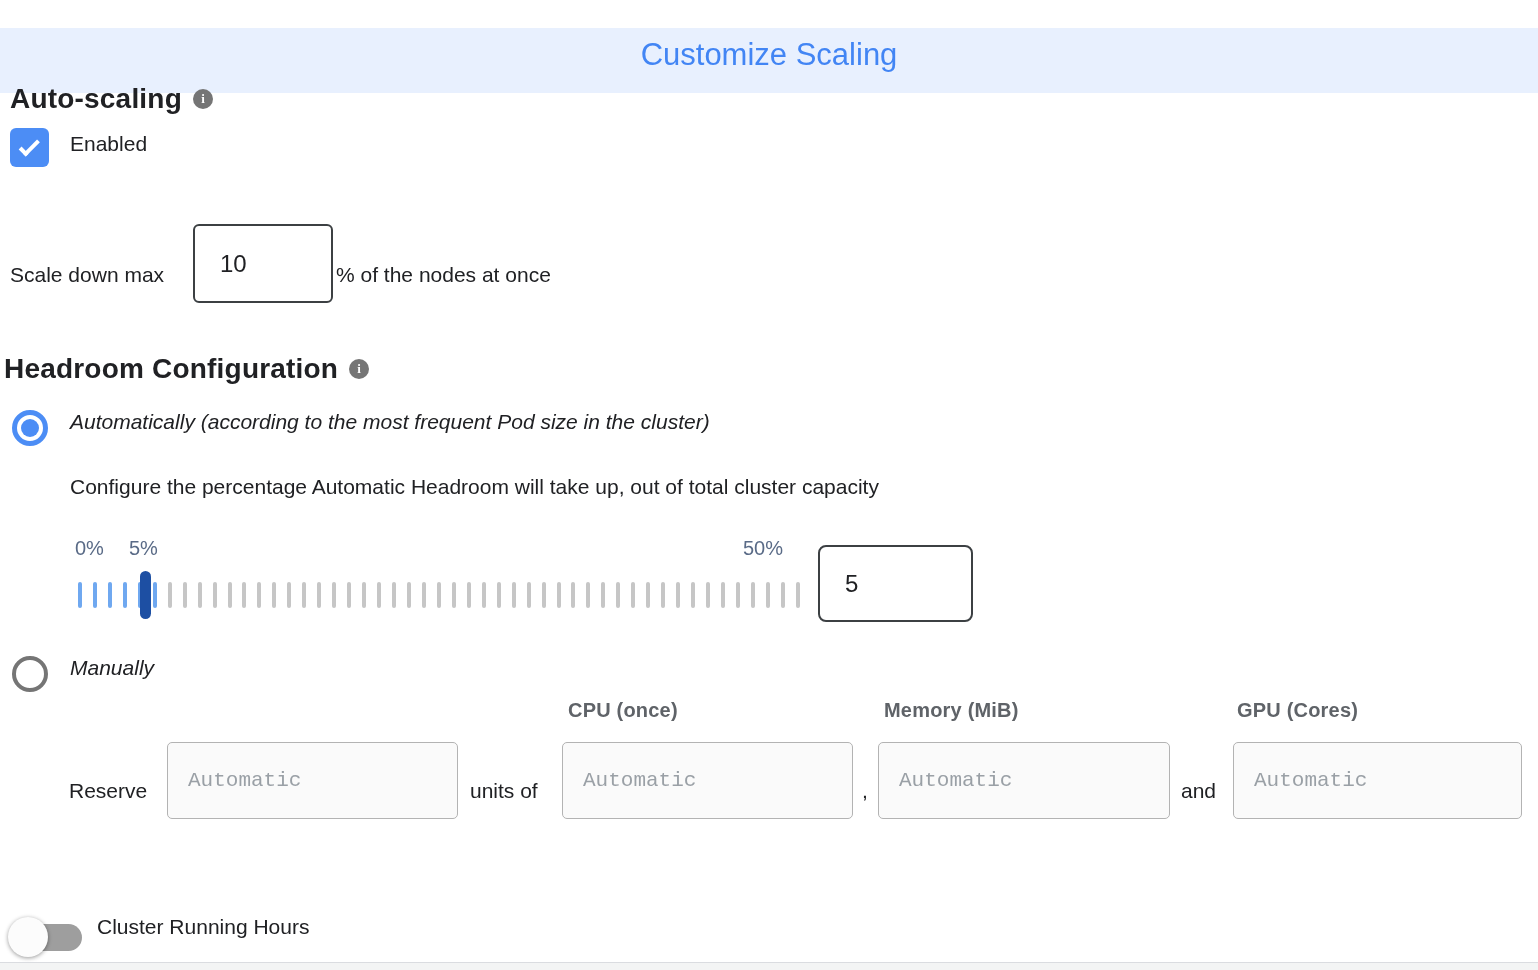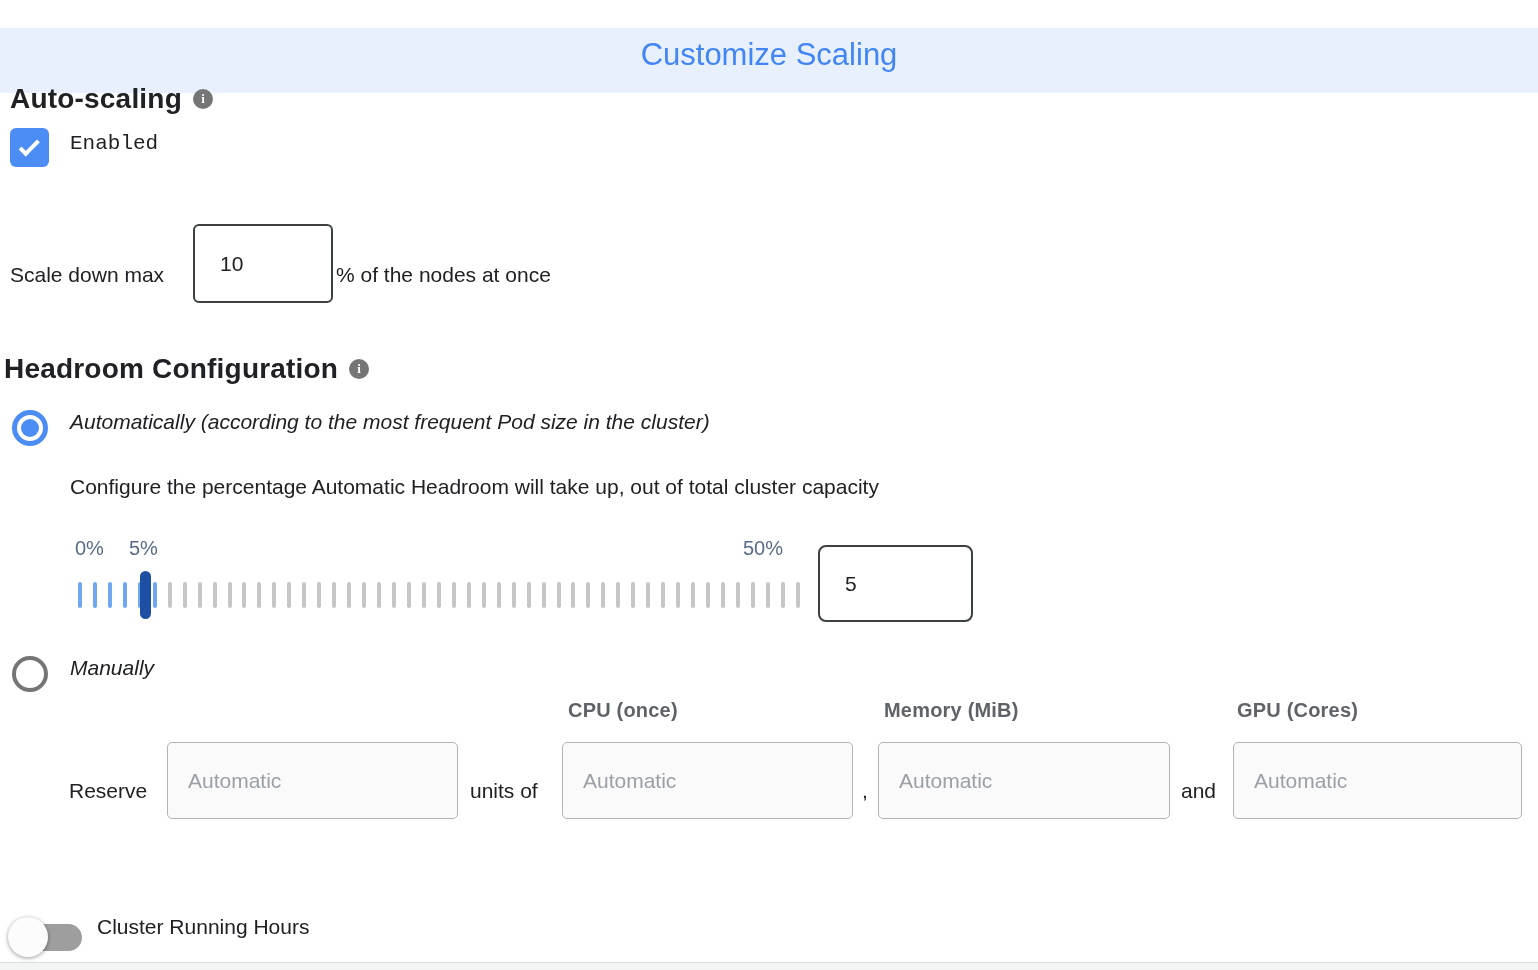--- a/index.html
+++ b/index.html
@@ -35,26 +35,26 @@
   .info-icon{width:20px;height:20px;border-radius:50%;background:#757575;color:#fff;
     display:inline-flex;align-items:center;justify-content:center;
     font-size:13px;font-weight:700;font-family:"Liberation Serif",serif;cursor:pointer;}
 
   
   .checkbox-row{position:absolute;left:10px;top:128px;display:flex;align-items:flex-start;gap:21px;cursor:pointer;}
   .checkbox{width:39px;height:39px;border-radius:6px;background:var(--control-blue);
     display:flex;align-items:center;justify-content:center;}
   .checkbox .checkmark{display:block;width:20px;height:10px;border-left:4px solid #fff;border-bottom:4px solid #fff;
     transform:rotate(-45deg) translate(1px,-2px);}
-  .checkbox-label{font-size:21px;margin-top:4px;font-family:Liberation Mono, monospace;}
+  .checkbox-label{font-size:21px;margin-top:4px;}
 
   
   .plain-text{position:absolute;font-size:21px;color:var(--text-dark);margin-top:12px;}
   .outlined-input{position:absolute;border:2px solid var(--border-dark);border-radius:6px;background:#fff;
-    font-family:inherit;font-size:21px;color:var(--text-dark);padding-left:25px;outline:none;}
+    font-family:inherit;font-size:24px;color:var(--text-dark);padding-left:25px;outline:none;}
 
   
   .radio-row{position:absolute;display:flex;align-items:flex-start;gap:22px;cursor:pointer;font-style:italic;}
   .radio{width:36px;height:36px;border-radius:50%;background:#fff;flex:0 0 auto;
     display:flex;align-items:center;justify-content:center;}
   .radio.selected{border:5px solid var(--control-blue);}
   .radio.selected .radio-dot{width:18px;height:18px;border-radius:50%;background:var(--control-blue);}
   .radio.unselected{border:4px solid #757575;}
   .radio-label{font-size:21px;}
 
@@ -66,21 +66,21 @@
   .tick{width:4px;height:26px;border-radius:2px;background:var(--tick-gray);}
   .tick.active{background:var(--tick-blue);}
   .slider-thumb{position:absolute;left:62px;top:34px;width:11px;height:48px;border-radius:6px;
     background:var(--thumb-navy);cursor:grab;}
 
   
   .col-header{position:absolute;top:699px;font-size:20px;font-weight:700;color:var(--text-gray);letter-spacing:.2px;}
 
   
   .filled-input{position:absolute;top:742px;height:77px;background:var(--input-bg);
-    border:1px solid var(--input-border);border-radius:5px;font-family:Liberation Sans, sans-serif;font-size:21px;
+    border:1px solid var(--input-border);border-radius:5px;font-family:Liberation Mono, monospace;font-size:21px;
     color:var(--text-dark);padding-left:20px;outline:none;}
   .filled-input::placeholder{color:var(--placeholder-gray);opacity:1;}
 
   
   .toggle-row{position:absolute;left:10px;top:915px;display:flex;align-items:flex-start;cursor:pointer;}
   .toggle{position:relative;width:72px;height:44px;flex:0 0 auto;}
   .toggle-track{position:absolute;left:2px;top:9px;width:70px;height:27px;border-radius:14px;background:var(--toggle-track);}
   .toggle-knob{position:absolute;left:-2px;top:2px;width:40px;height:40px;border-radius:50%;background:#FCFCFC;
     box-shadow:0 1px 4px rgba(0,0,0,.4);}
   .toggle-label{font-size:21px;margin-left:15px;}

